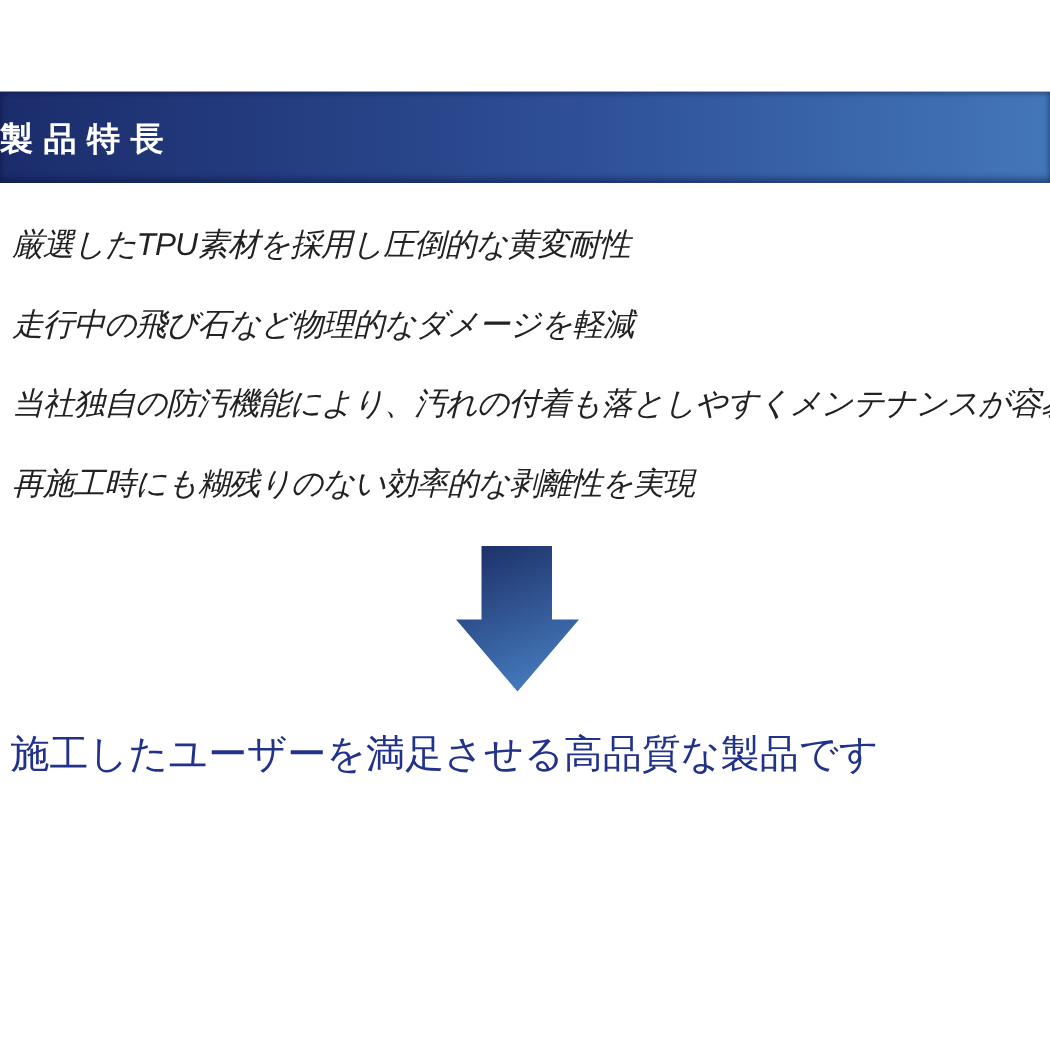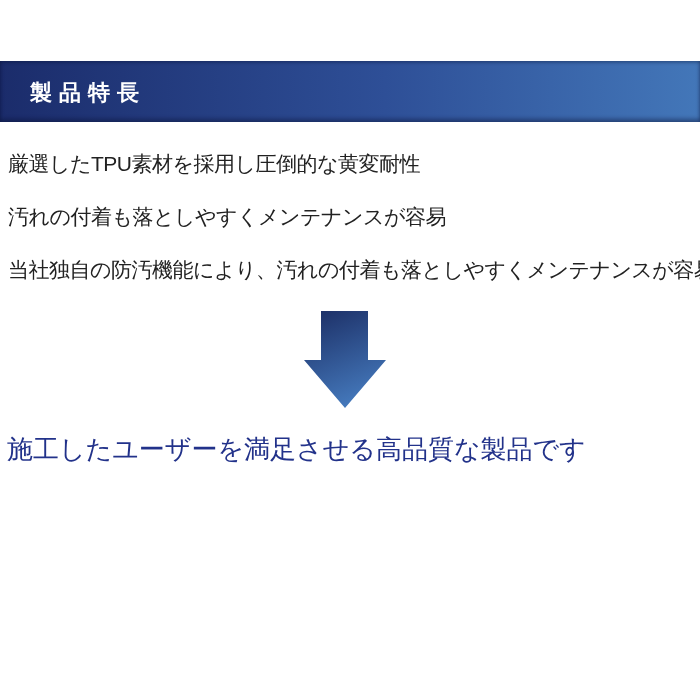--- a/index.html
+++ b/index.html
@@ -20,21 +20,20 @@
     background: #ffffff;
   }
   .header-bar {
     margin-top: 61px;
     height: 61px;
     width: 100%;
     background: linear-gradient(to right, #1b2c6b 0%, #2e4f97 55%, #4377b9 100%);
     box-shadow: inset 0 -3px 4px rgba(8,16,50,0.45), inset 0 2px 3px rgba(8,16,50,0.30);
     display: flex;
     align-items: center;
-    padding-left: 30px;
     box-sizing: border-box;
   }
   .header-title {
     color: #ffffff;
     font-size: 22px;
     font-weight: bold;
     letter-spacing: 7px;
     line-height: 1;
     padding-top: 2px;
   }
@@ -42,20 +41,21 @@
     padding: 30px 0 0 8px;
   }
   .feature-item {
     font-size: 21px;
     line-height: 24px;
     font-weight: 500;
     letter-spacing: -0.5px;
     color: #222222;
     margin: 0 0 29px 0;
     white-space: nowrap;
+    font-style: italic;
   }
   .arrow-wrap {
     margin-top: 3px;
     display: flex;
     justify-content: center;
   }
   .arrow-wrap svg {
     position: relative;
     left: -5px;
     display: block;
@@ -74,22 +74,23 @@
 <body>
 
 <div class="page">
 
   <div class="header-bar">
     <span class="header-title">製品特長</span>
   </div>
 
   <div class="feature-list">
     <div class="feature-item">厳選したTPU素材を採用し圧倒的な黄変耐性</div>
-    <div class="feature-item">汚れの付着も落としやすくメンテナンスが容易</div>
+    <div class="feature-item">走行中の飛び石など物理的なダメージを軽減</div>
     <div class="feature-item">当社独自の防汚機能により、汚れの付着も落としやすくメンテナンスが容易</div>
+    <div class="feature-item">再施工時にも糊残りのない効率的な剥離性を実現</div>
   </div>
 
   <div class="arrow-wrap">
     <svg width="82" height="97" viewBox="0 0 82 97" aria-hidden="true">
       <defs>
         <linearGradient id="arrowGrad" x1="0.1" y1="0" x2="0.45" y2="1">
           <stop id="arrow-stop-top" offset="0" stop-color="#1c2f66"></stop>
           <stop id="arrow-stop-bottom" offset="1" stop-color="#4478bb"></stop>
         </linearGradient>
       </defs>

